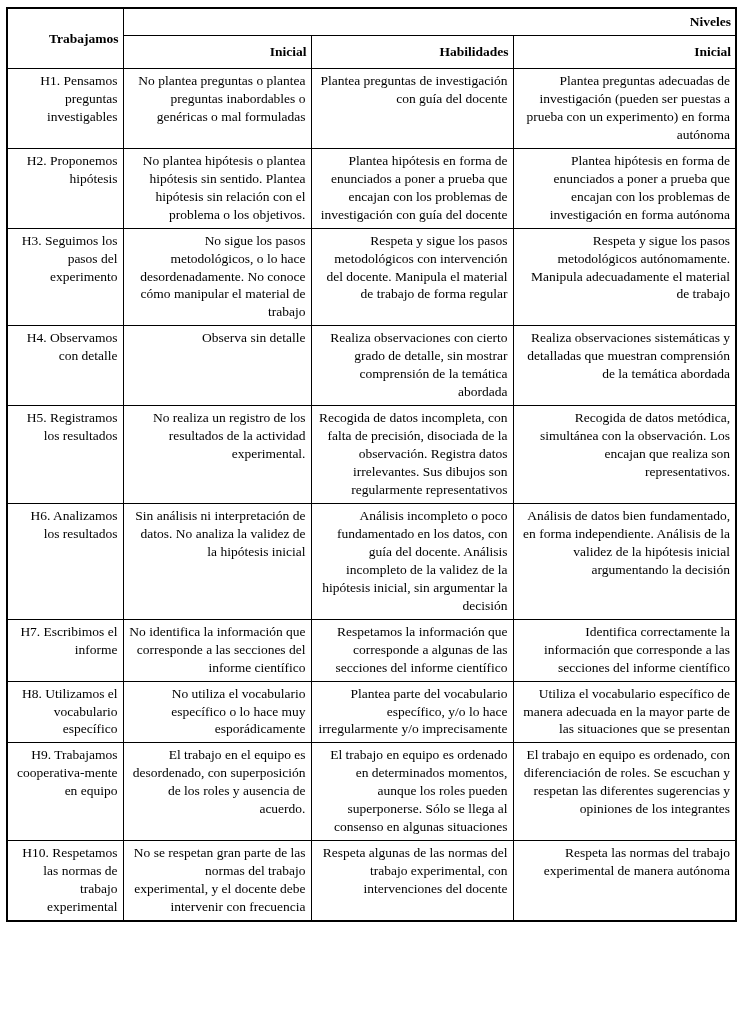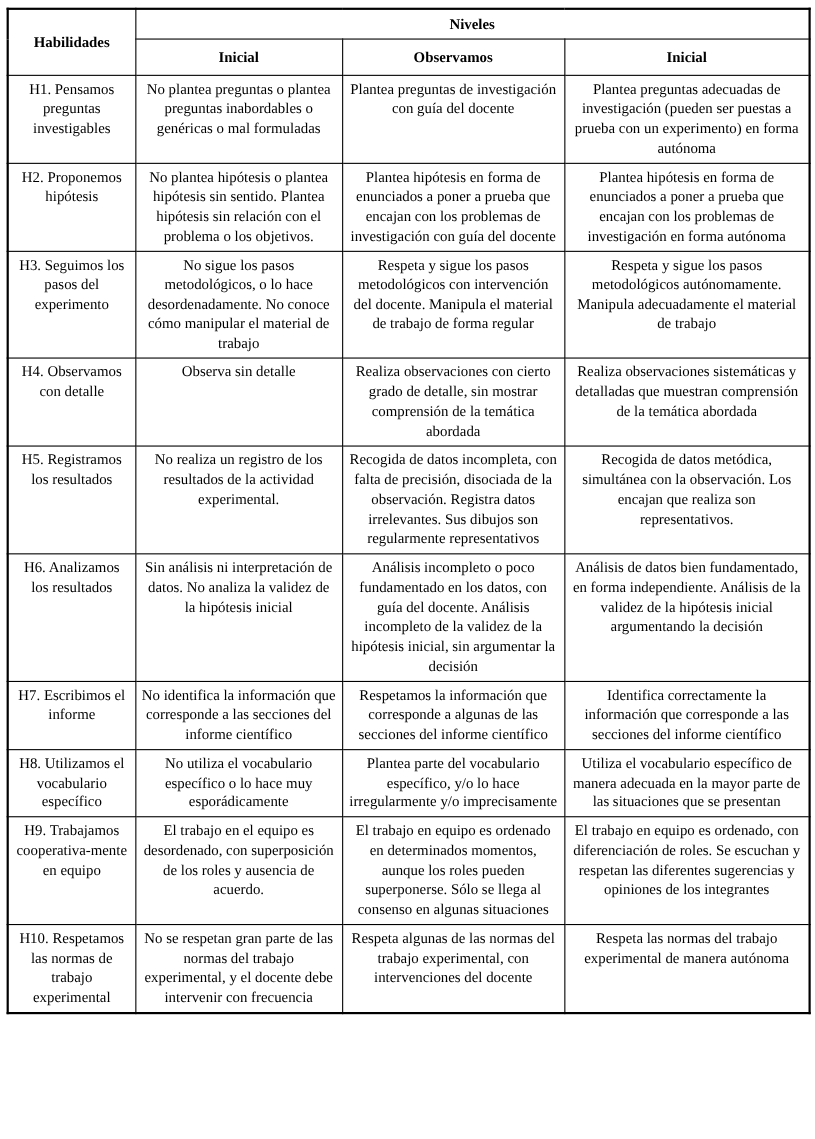--- a/index.html
+++ b/index.html
@@ -21,21 +21,21 @@
     width: 729px;
     border: 2px solid #000000;
     font-size: 13.5px;
     line-height: 1.33;
   }
   table.rubric th,
   table.rubric td {
     border: 1px solid #000000;
     padding: 3px 5px 4px 5px;
     vertical-align: top;
-    text-align: center;
+    text-align: right;
     overflow-wrap: break-word;
   }
   table.rubric thead th {
     vertical-align: middle;
     font-weight: bold;
     padding: 2px 4px;
   }
   tr.niveles-row th.group-th { height: 22px; }
   tr.levels-row th { height: 28px; }
   th.skill-th { vertical-align: middle; }
@@ -46,26 +46,26 @@
 <div class="page">
   <table class="rubric">
     <colgroup>
       <col style="width:116px">
       <col style="width:188px">
       <col style="width:202px">
       <col style="width:223px">
     </colgroup>
     <thead>
       <tr class="niveles-row">
-        <th class="skill-th" rowspan="2">Habilidades</th>
+        <th class="skill-th" rowspan="2">Trabajamos</th>
         <th class="group-th" colspan="3">Niveles</th>
       </tr>
       <tr class="levels-row">
         <th>Inicial</th>
-        <th>Observamos</th>
+        <th>Habilidades</th>
         <th>Inicial</th>
       </tr>
     </thead>
     <tbody>
         <tr>
           <td>H1. Pensamos preguntas investigables</td>
           <td>No plantea preguntas o plantea preguntas inabordables o genéricas o mal formuladas</td>
           <td>Plantea preguntas de investigación con guía del docente</td>
           <td>Plantea preguntas adecuadas de investigación (pueden ser puestas a prueba con un experimento) en forma autónoma</td>
         </tr>

